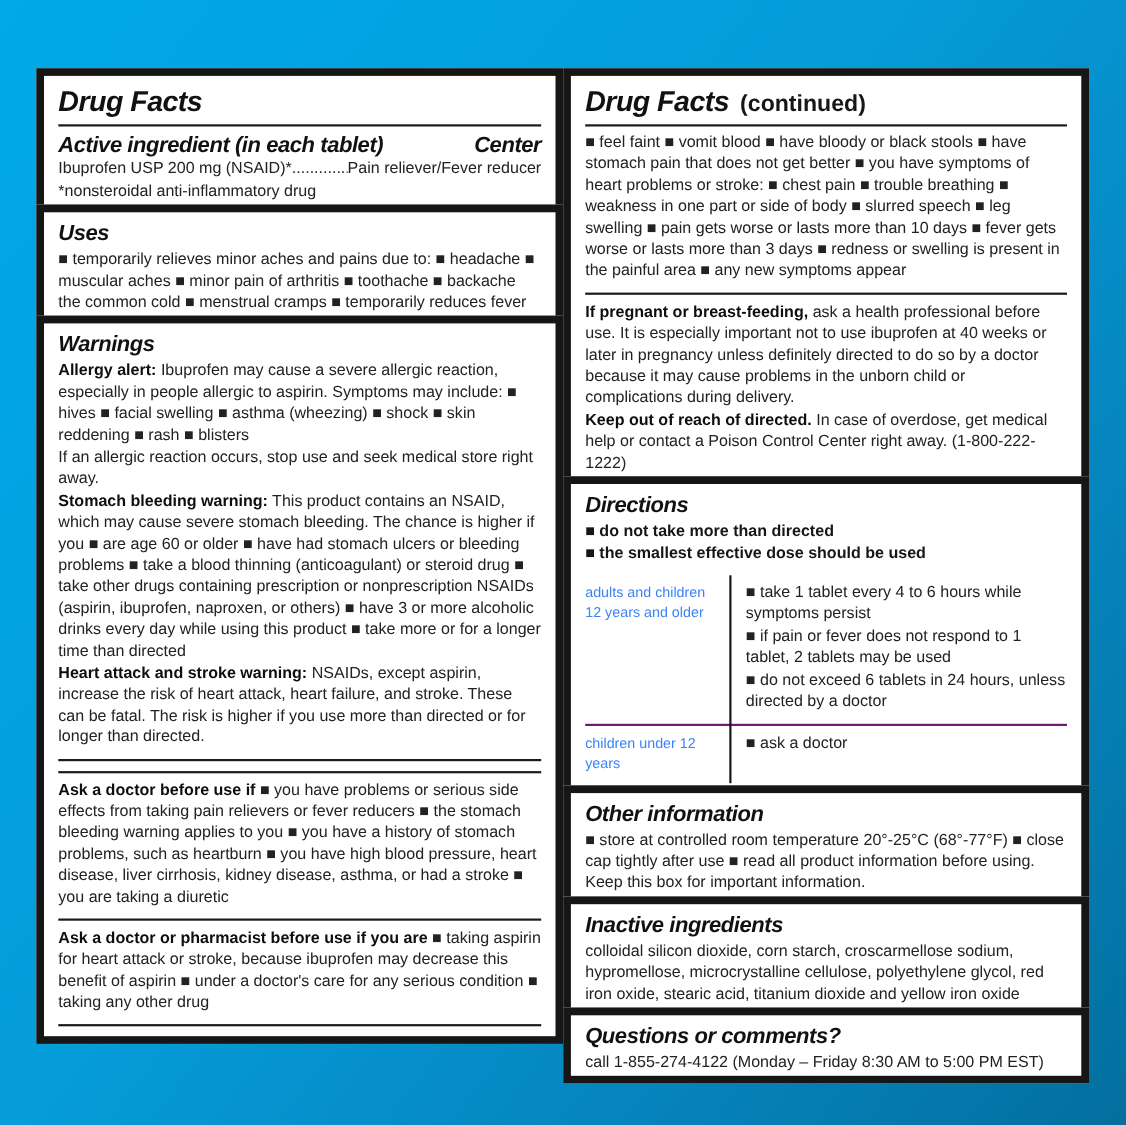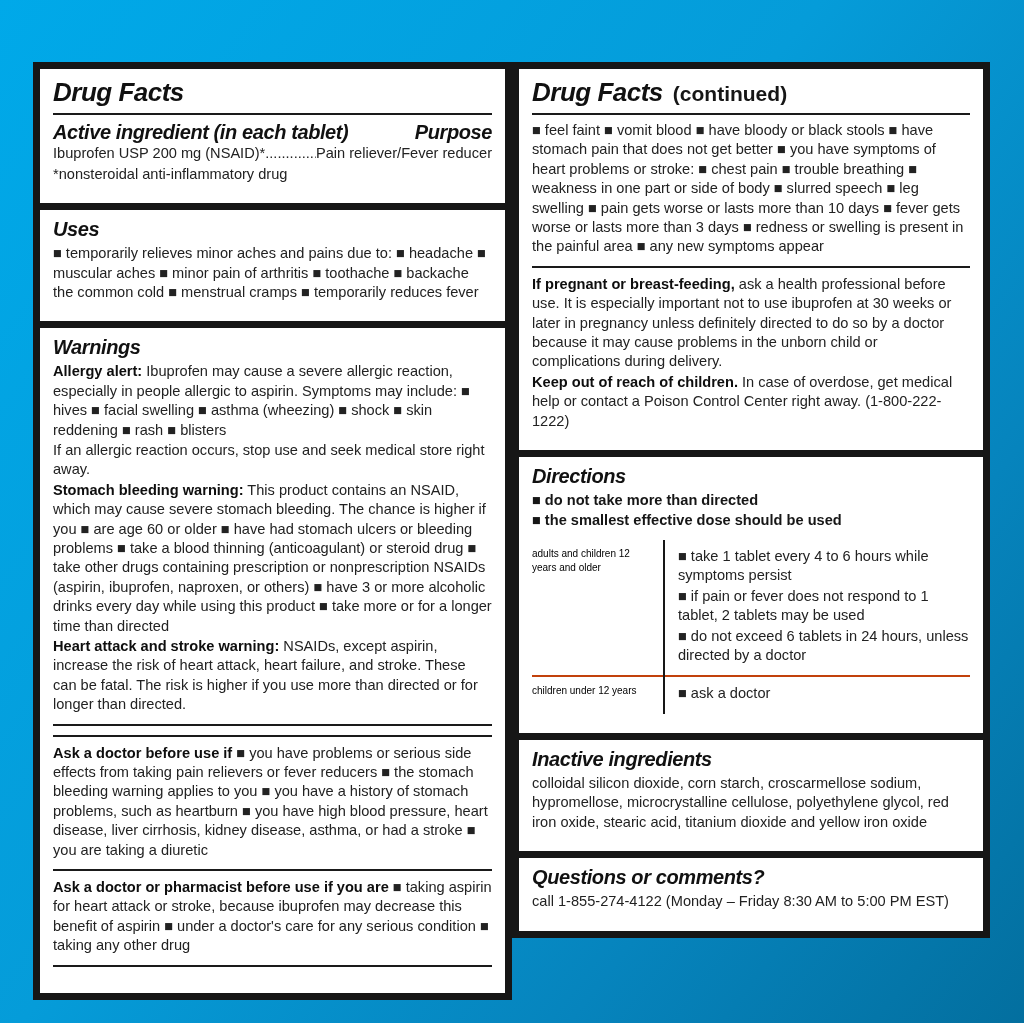--- a/index.html
+++ b/index.html
@@ -6,21 +6,21 @@
   body{font-family:"Liberation Sans","DejaVu Sans",sans-serif;}
   .stage{
     position:relative;width:1024px;height:1023px;overflow:hidden;
     background:linear-gradient(128deg,#00a9e9 0%,#059cd9 45%,#0684bd 75%,#036f9f 100%);
   }
   .col{position:absolute;top:62px;}
   .col-left{left:33px;width:479px;}
   .col-right{left:512px;width:478px;}
   .box{
     box-sizing:border-box;background:#ffffff;border:7px solid #161616;
-    padding:6px 13px 19px;margin-top:-7px;color:#1c1c1c;
+    padding:6px 13px 2px;margin-top:-7px;color:#1c1c1c;
   }
   .box:first-child{margin-top:0;}
   .df-title{
     margin:2px 0 0;font-size:26px;font-weight:bold;font-style:italic;
     letter-spacing:-0.5px;color:#111;display:inline-block;
   }
   .cont{font-size:21px;font-weight:bold;font-style:normal;margin-left:10px;color:#161616;}
   .rule{height:2px;background:#1a1a1a;margin:5px 0 6px;}
   .hr{height:2px;background:#1a1a1a;margin:9px 0 7px;}
   .sec-title{
@@ -32,38 +32,38 @@
   .body{margin:1px 0 0;font-size:14.6px;line-height:1.33;color:#222;}
   .lbl{color:#0e0e0e;text-align:right;}
   .leader{display:flex;align-items:baseline;font-size:14.6px;line-height:1.35;color:#222;}
   .leader .dots{flex:1;overflow:hidden;white-space:nowrap;}
   .dir-bullet{margin:1px 0 0;font-size:14.6px;line-height:1.3;font-weight:bold;color:#161616;}
   .dtable{position:relative;margin-top:10px;}
   .dtable::before{
     content:"";position:absolute;left:131px;top:0;bottom:0;width:2px;background:#161616;
   }
   .drow{display:flex;}
-  .drow.second{border-top:2px solid #c2410c;}
-  .dcol-who{box-sizing:border-box;width:131px;padding:7px 8px 9px 0;font-size:10px;line-height:1.35;color:#000000;}
+  .drow.second{border-top:2px solid #701a75;}
+  .dcol-who{box-sizing:border-box;width:131px;padding:7px 8px 9px 0;font-size:13px;line-height:1.35;color:#3b82f6;}
   .dcol-what{box-sizing:border-box;flex:1;padding:7px 0 9px 15px;font-size:14.6px;line-height:1.35;color:#222;}
   .dcol-what .body{margin:0 0 1px;}
 </style>
 </head>
 <body>
 
 <div class="stage">
 
   <div class="col col-left">
 
     <section class="box">
       <h1 class="df-title">Drug Facts</h1>
       <div class="rule"></div>
       <div class="head-row">
         <h2 class="sec-title">Active ingredient (in each tablet)</h2>
-        <h2 class="sec-title">Purpose</h2>
+        <h2 class="sec-title">Center</h2>
       </div>
       <div class="leader">
         <span>Ibuprofen USP 200 mg (NSAID)*</span>
         <span class="dots">......................................................................</span>
         <span>Pain reliever/Fever reducer</span>
       </div>
       <p class="body">*nonsteroidal anti-inflammatory drug</p>
     </section>
 
     <section class="box">
@@ -95,22 +95,22 @@
 
   <div class="col col-right">
 
     <section class="box">
       <div>
         <h1 class="df-title">Drug Facts</h1><span class="cont">(continued)</span>
       </div>
       <div class="rule"></div>
       <p class="body">■  feel faint ■ vomit blood ■ have bloody or black stools ■ have stomach pain that does not get better ■ you have symptoms of heart problems or stroke: ■ chest pain ■ trouble breathing ■ weakness in one part or side of body ■ slurred speech ■ leg swelling ■ pain gets worse or lasts more than 10 days ■ fever gets worse or lasts more than 3 days ■ redness or swelling is present in the painful area ■ any new symptoms appear</p>
       <div class="hr"></div>
-      <p class="body"><b class="lbl">If pregnant or breast-feeding,</b> <span>ask a health professional before use. It is especially important not to use ibuprofen at 30 weeks or later in pregnancy unless definitely directed to do so by a doctor because it may cause problems in the unborn child or complications during delivery.</span></p>
-      <p class="body"><b class="lbl">Keep out of reach of children.</b> <span>In case of overdose, get medical help or contact a Poison Control Center right away. (1-800-222-1222)</span></p>
+      <p class="body"><b class="lbl">If pregnant or breast-feeding,</b> <span>ask a health professional before use. It is especially important not to use ibuprofen at 40 weeks or later in pregnancy unless definitely directed to do so by a doctor because it may cause problems in the unborn child or complications during delivery.</span></p>
+      <p class="body"><b class="lbl">Keep out of reach of directed.</b> <span>In case of overdose, get medical help or contact a Poison Control Center right away. (1-800-222-1222)</span></p>
     </section>
 
     <section class="box">
       <h2 class="sec-title">Directions</h2>
       <p class="dir-bullet">■ do not take more than directed</p>
       <p class="dir-bullet">■ the smallest effective dose should be used</p>
       <div class="dtable">
         <div class="drow">
           <div class="dcol-who">adults and children 12 years and older</div>
           <div class="dcol-what">
@@ -121,20 +121,24 @@
         </div>
         <div class="drow second">
           <div class="dcol-who">children under 12 years</div>
           <div class="dcol-what">
             <p class="body">■  ask a doctor</p>
           </div>
         </div>
       </div>
     </section>
 
+    <section class="box">
+      <h2 class="sec-title">Other information</h2>
+      <p class="body">■  store at controlled room temperature 20°-25°C (68°-77°F) ■  close cap tightly after use ■  read all product information before using. Keep this box for important information.</p>
+    </section>
 
     <section class="box">
       <h2 class="sec-title">Inactive ingredients</h2>
       <p class="body">colloidal silicon dioxide, corn starch, croscarmellose sodium, hypromellose, microcrystalline cellulose, polyethylene glycol, red iron oxide, stearic acid, titanium dioxide and yellow iron oxide</p>
     </section>
 
     <section class="box">
       <h2 class="sec-title">Questions or comments?</h2>
       <p class="body">call 1-855-274-4122 (Monday – Friday 8:30 AM to 5:00 PM EST)</p>
     </section>

